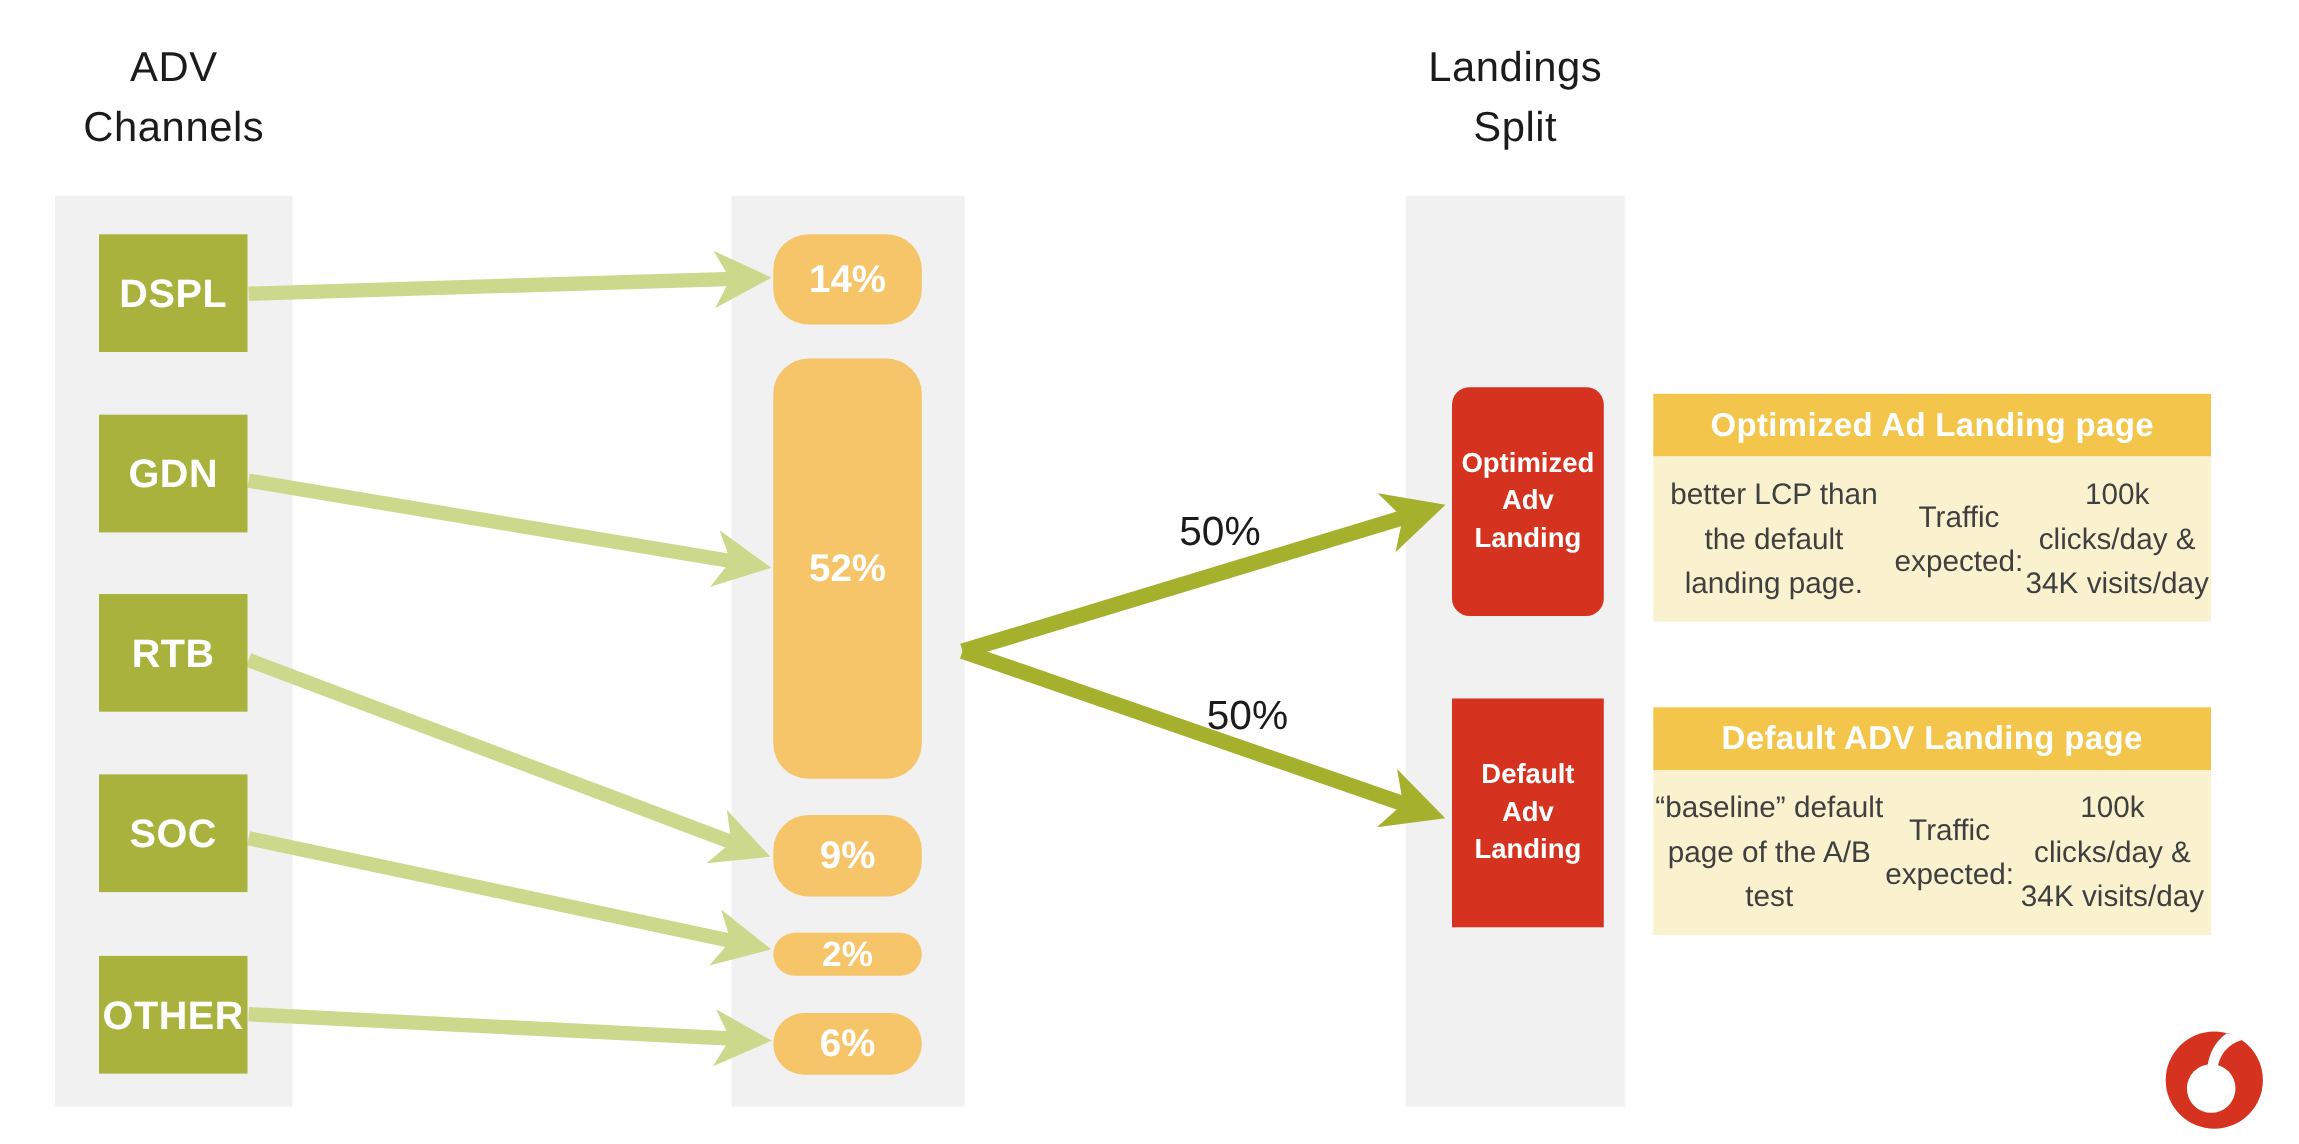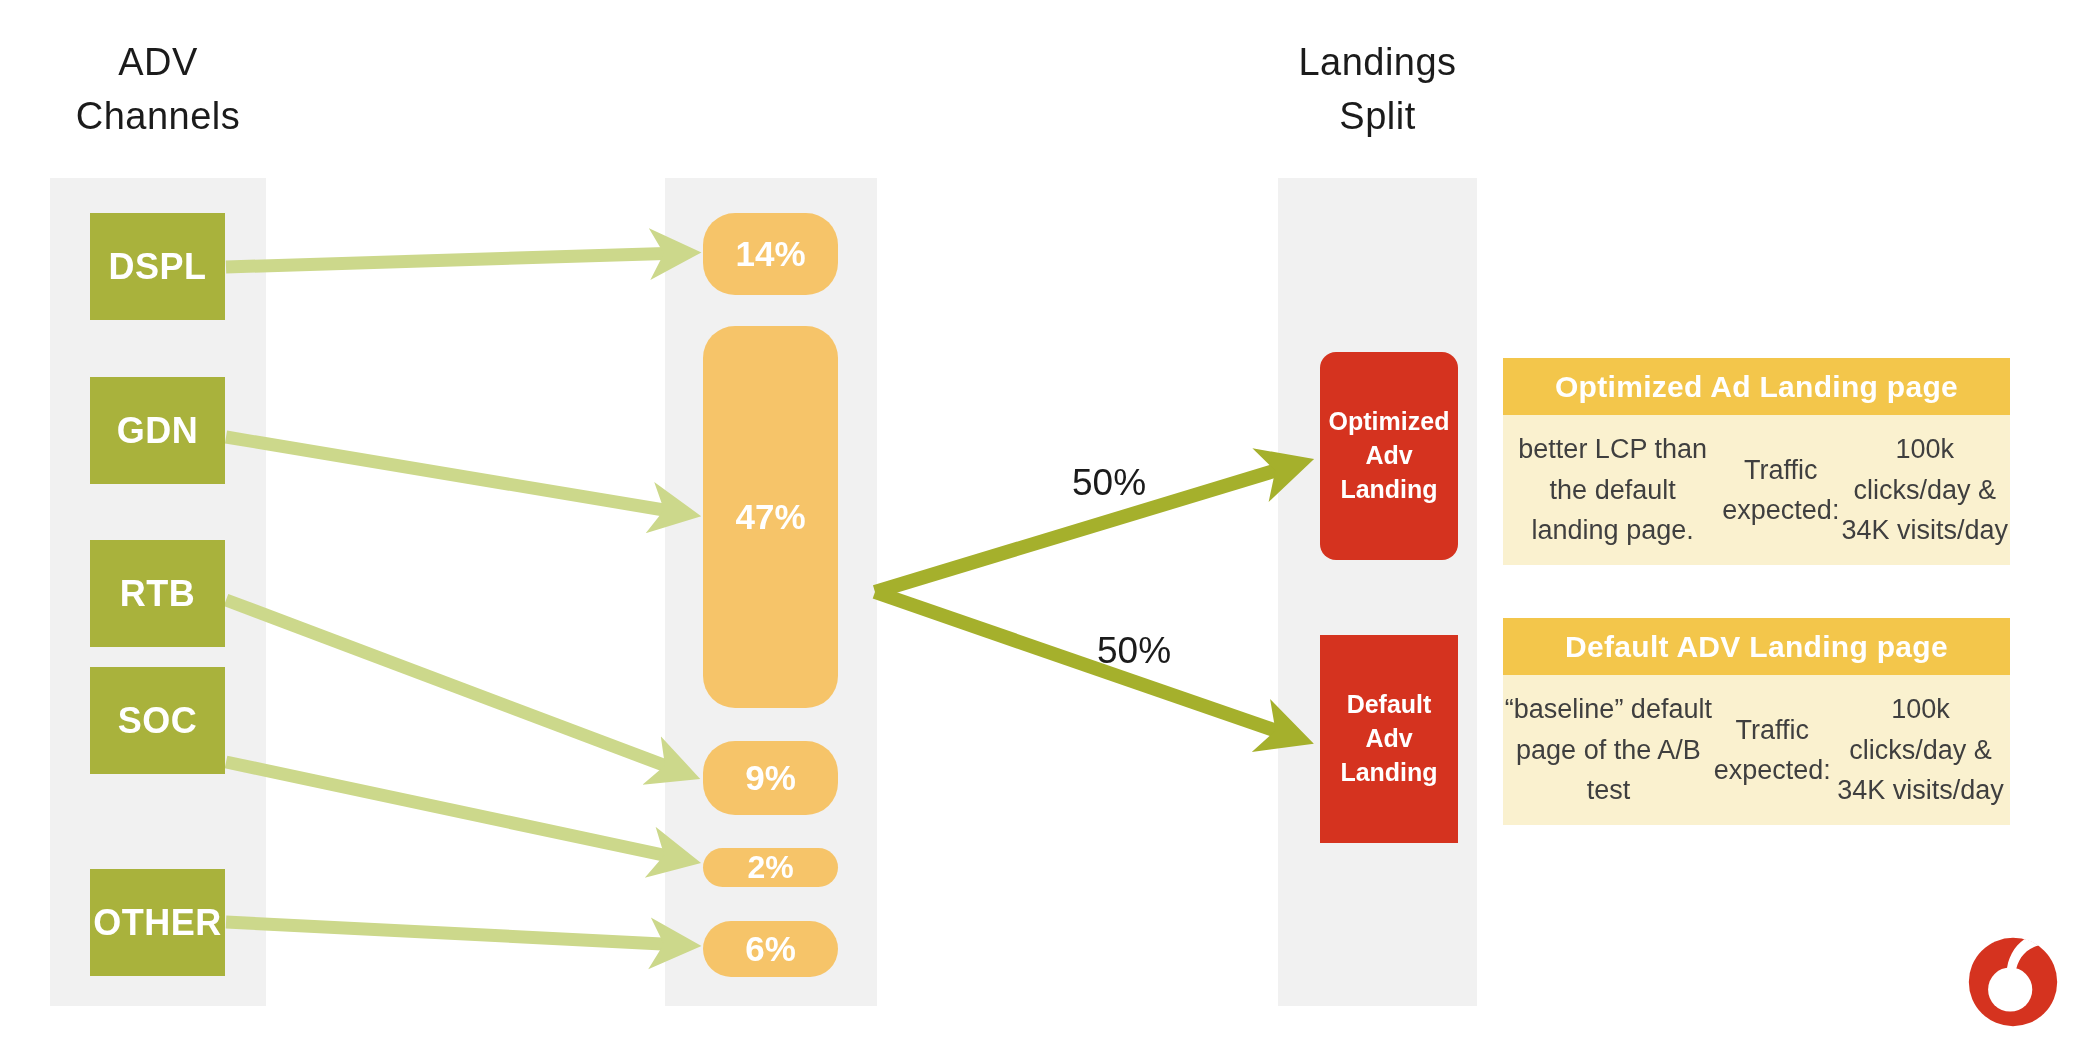--- a/index.html
+++ b/index.html
@@ -92,25 +92,25 @@
     </g>
     <g stroke="#a5b02c" stroke-width="14" fill="none">
       <line x1="875" y1="592" x2="1294" y2="465" marker-end="url(#headDark)"></line>
       <line x1="875" y1="592" x2="1294" y2="737" marker-end="url(#headDark)"></line>
     </g>
   </svg>
 
   <div class="channel-box" style="top:213px;">DSPL</div>
   <div class="channel-box" style="top:377px;">GDN</div>
   <div class="channel-box" style="top:540px;">RTB</div>
-  <div class="channel-box" style="top:667px;">SOC</div>
+  <div class="channel-box" style="top:704px;">SOC</div>
   <div class="channel-box" style="top:869px;">OTHER</div>
 
   <div class="share-box" style="top:213px;height:82px;">14%</div>
-  <div class="share-box" style="top:326px;height:382px;">47%</div>
+  <div class="share-box" style="top:326px;height:382px;">52%</div>
   <div class="share-box" style="top:741px;height:74px;">9%</div>
   <div class="share-box" style="top:848px;height:39px;font-size:32px;">2%</div>
   <div class="share-box" style="top:921px;height:56px;">6%</div>
 
   <div class="split-label" style="left:1072px;top:462px;">50%</div>
   <div class="split-label" style="left:1097px;top:630px;">50%</div>
 
   <div class="landing-box" style="top:352px;border-radius:16px;">Optimized
 Adv
 Landing</div>
@@ -120,21 +120,21 @@
 
   <div class="card" style="top:358px;">
     <div class="card-header">Optimized Ad Landing page</div>
     <div class="card-body">
       <div>better LCP than the default landing page.</div>
       <div>Traffic expected:</div>
       <div>100k clicks/day  &amp; 34K visits/day</div>
     </div>
   </div>
 
-  <div class="card" style="top:618px;">
+  <div class="card" style="top:643px;">
     <div class="card-header">Default ADV Landing page</div>
     <div class="card-body">
       <div>“baseline” default page of the A/B test</div>
       <div>Traffic expected:</div>
       <div>100k clicks/day  &amp; 34K visits/day</div>
     </div>
   </div>
 
   <div class="logo">
     <svg width="94" height="94" viewBox="0 0 100 100">

